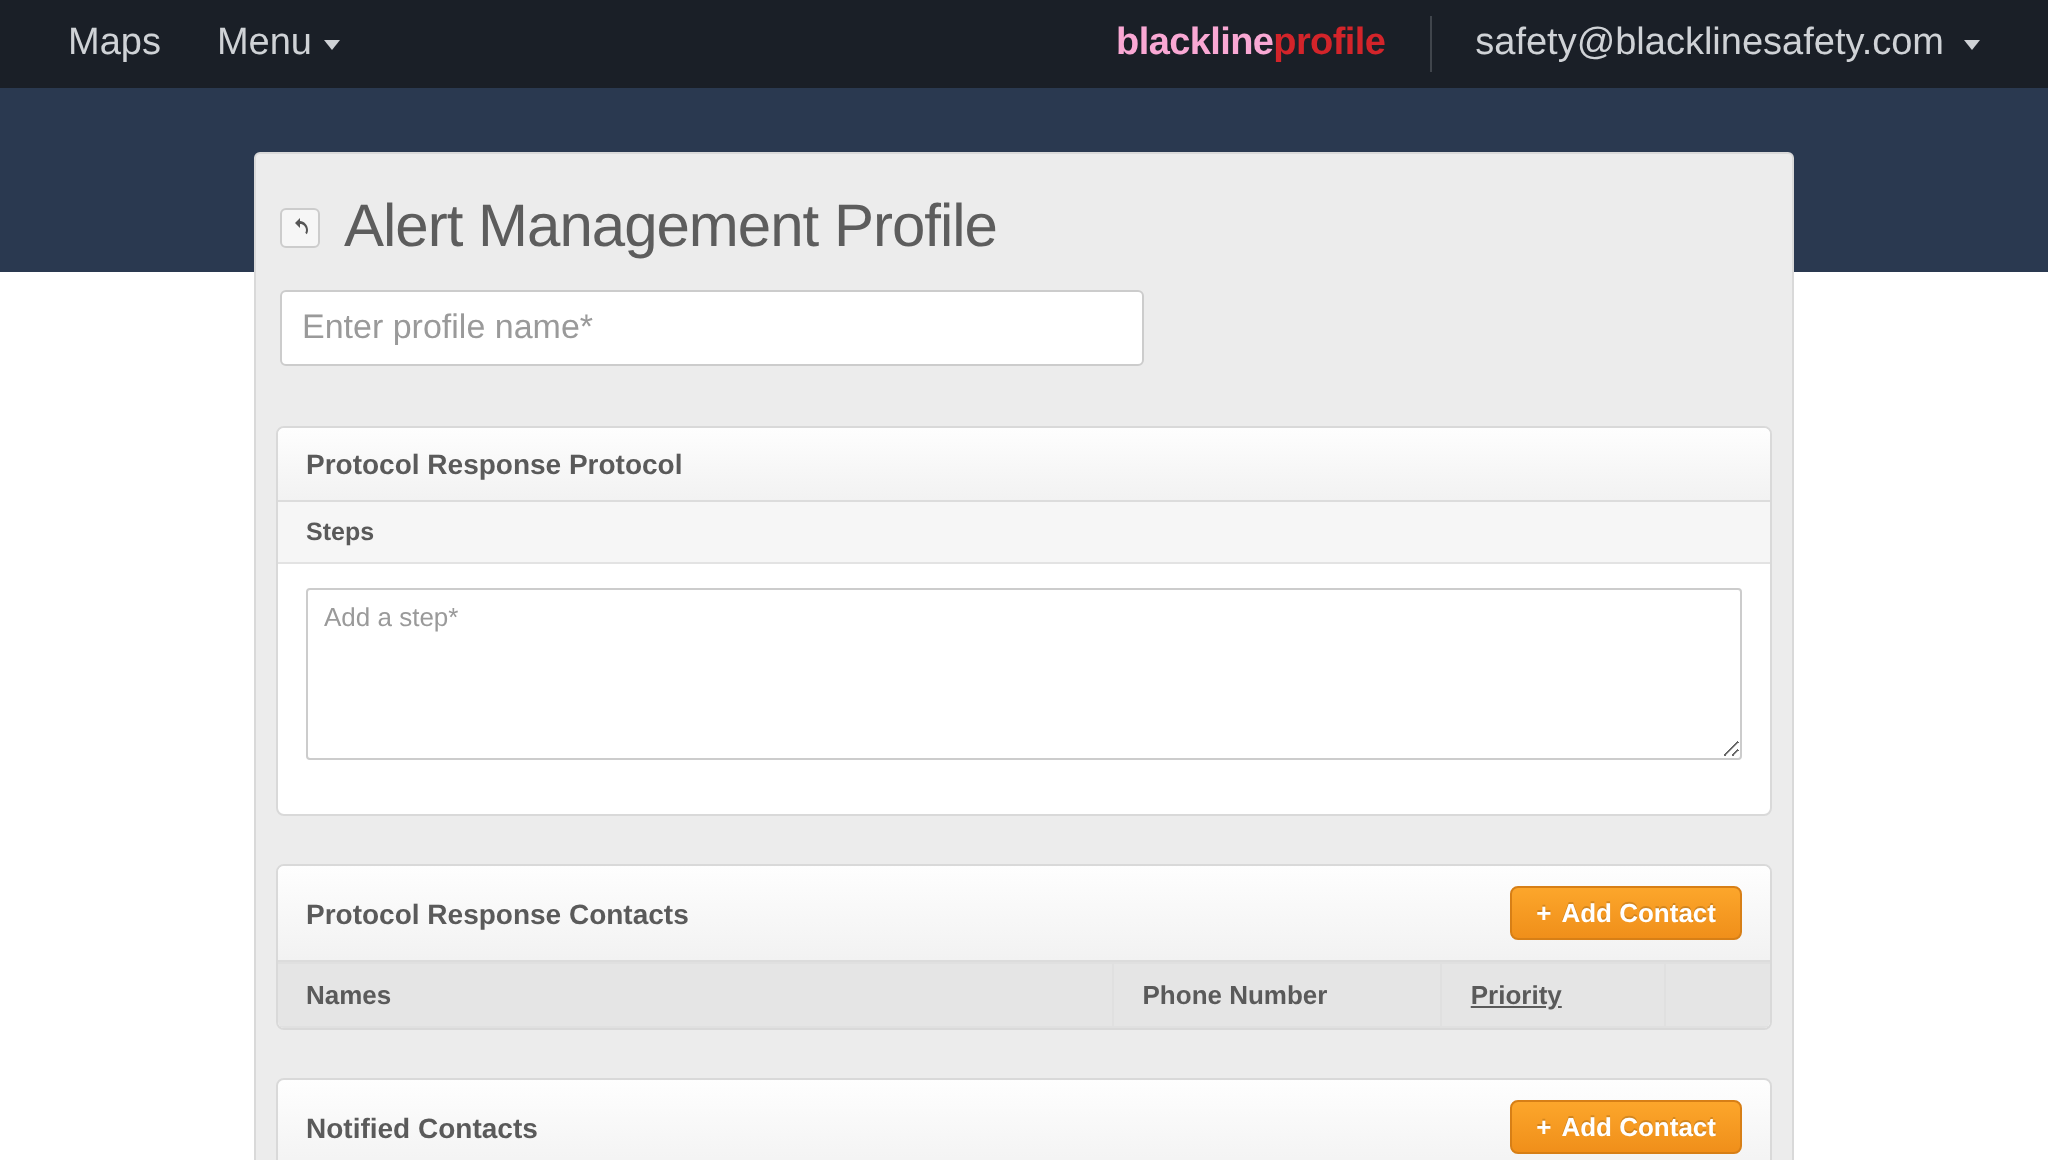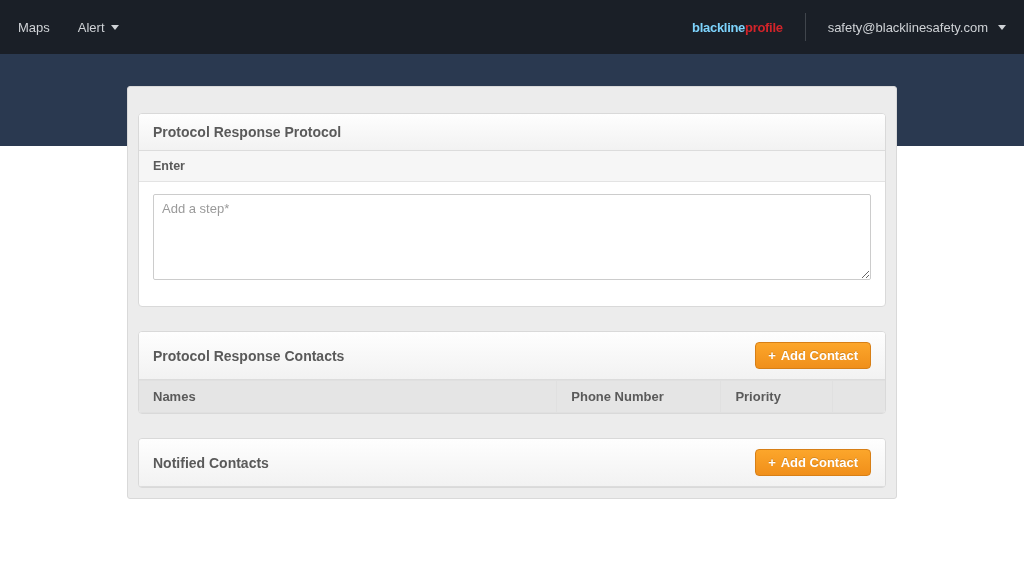--- a/index.html
+++ b/index.html
@@ -4,33 +4,33 @@
   <style>
     * { box-sizing: border-box; margin: 0; padding: 0; }
     body {
       font-family: "Helvetica Neue", Arial, sans-serif;
       background: #fff;
       color: #333;
       width: 1024px;
     }
     .topbar {
       background: #1a1f27;
-      height: 54px;
+      height: 44px;
       display: flex;
       align-items: center;
-      padding: 0 18px;
+      padding: 0 34px;
       color: #cfd2d6;
-      font-size: 13px;
+      font-size: 19px;
       font-weight: 300;
     }
     .topbar .nav-left { display: flex; align-items: center; gap: 28px; }
     .topbar .nav-item { cursor: pointer; display: flex; align-items: center; gap: 6px; }
     .topbar .spacer { flex: 1; }
     .brand { font-weight: 700; letter-spacing: -0.3px; }
-    .brand .white { color: #7dd3fc; }
+    .brand .white { color: #f9a8d4; }
     .brand .red { color: #d3242a; }
     .divider-v { width: 1px; height: 28px; background: #40454c; margin: 0 22px; }
     .topbar .account { display: flex; align-items: center; gap: 10px; cursor: pointer; }
     .caret {
       width: 0; height: 0;
       border-left: 4px solid transparent;
       border-right: 4px solid transparent;
       border-top: 5px solid #cfd2d6;
       display: inline-block;
     }
@@ -154,58 +154,69 @@
       color: #5a5a5a;
       background: #e5e5e5;
       padding: 8px 14px;
       border-top: 1px solid #e0e0e0;
       border-bottom: 1px solid #e0e0e0;
       border-right: 1px solid #e0e0e0;
     }
     table.grid th:last-child { border-right: none; }
     .col-names { width: 56%; }
     .col-phone { width: 22%; }
-    .col-priority { width: 15%; }
+    .col-priority { width: 15%; text-decoration: underline; }
     .col-actions { width: 7%; }
   </style>
 </head>
 <body>
 
 <div class="topbar">
   <div class="nav-left">
     <div class="nav-item">
       <span>Maps</span>
     </div>
     <div class="nav-item">
-      <span>Alert</span>
+      <span>Menu</span>
       <span class="caret"></span>
     </div>
   </div>
   <div class="spacer"></div>
   <div class="brand">
     <span class="white">blackline</span><span class="red">profile</span>
   </div>
   <div class="divider-v"></div>
   <div class="account">
     <span>safety@blacklinesafety.com</span>
     <span class="caret"></span>
   </div>
 </div>
 
 <div class="hero"></div>
 
 <div class="page-wrap">
   <div class="card-outer">
 
+    <div class="title-zone">
+      <div class="title-row">
+        <div class="back-box">
+          <svg viewBox="0 0 24 24">
+            <path d="M12 5V2L7 7l5 5V8c3.3 0 6 2.7 6 6 0 1-.2 1.9-.7 2.7l1.5 1.5C19.5 17 20 15.6 20 14c0-5-4-9-8-9z"></path>
+          </svg>
+        </div>
+        <h1 class="page-title">Alert Management Profile</h1>
+      </div>
+      <input type="text" class="profile-name-input" placeholder="Enter profile name*" style="">
+    </div>
 
     <div class="panel">
       <div class="panel-header">
         <span>Protocol Response Protocol</span>
       </div>
-      <div class="sub-header">Enter</div>
+      <div class="sub-header">Steps</div>
       <div class="panel-body">
         <textarea class="step-input" placeholder="Add a step*" style=""></textarea>
       </div>
     </div>
 
     <div class="panel" style="margin-top:24px;">
       <div class="panel-header">
         <span>Protocol Response Contacts</span>
         <button class="btn-orange">
           <span class="plus">+</span>

